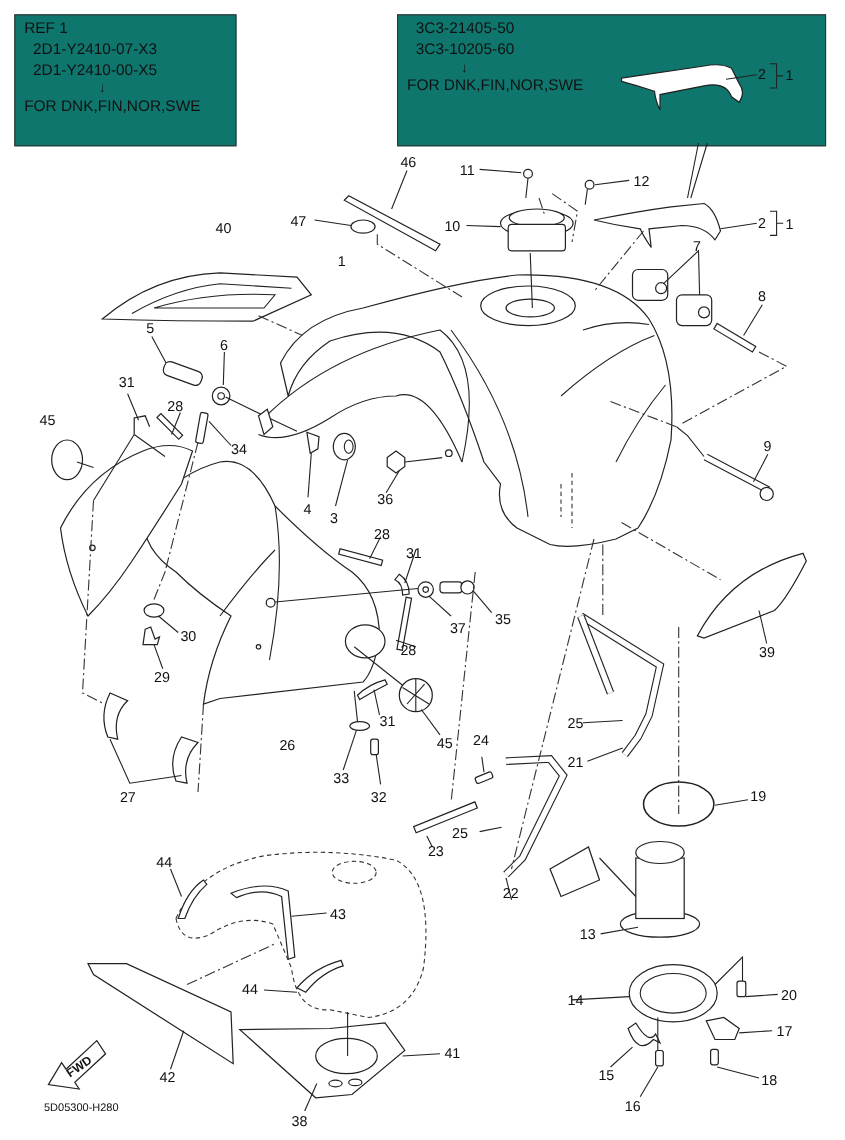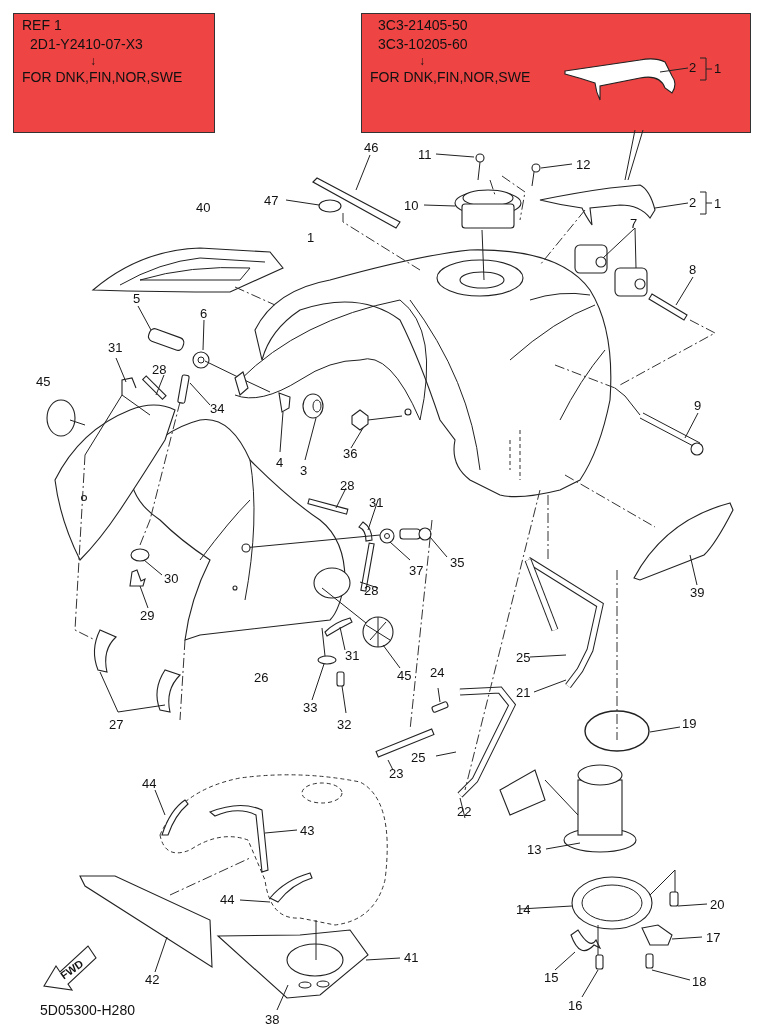--- a/index.html
+++ b/index.html
@@ -1,39 +1,40 @@
 <!DOCTYPE html>
 <html><head>
 <meta charset="utf-8">
 <style>
   html, body { margin: 0; padding: 0; background: #ffffff; }
   body { width: 768px; height: 1036px; position: relative; overflow: hidden;
          font-family: "Liberation Sans", sans-serif; color: #111; }
-  .refbox { position: absolute; border: 1.5px solid #333; background: #ef4444; font-size: 14px; line-height: 19px; }
+  .refbox { position: absolute; border: 1.5px solid #333; background: #0f766e; font-size: 14px; line-height: 19px; }
   .refbox .title { padding-left: 8px; }
   .refbox .pn { padding-left: 16px; }
   .refbox .arrow { padding-left: 76px; font-size: 12px; line-height: 14px; }
   .refbox .for { padding-left: 8px; }
   #ref1 { left: 13px; top: 13px; width: 200px; height: 116px; padding-top: 2px; }
   #ref2 { left: 361px; top: 13px; width: 388px; height: 116px; padding-top: 2px; }
   #ref2 .arrow { padding-left: 57px; }
   svg#diagram { position: absolute; left: 0; top: 0; }
   .lbl { font-family: "Liberation Sans", sans-serif; font-size: 13px; fill: #111; }
   .ln { stroke: #222; stroke-width: 1; fill: none; }
   .part { stroke: #222; stroke-width: 1.1; fill: #fff; }
   .dash { stroke: #333; stroke-width: 1; fill: none; stroke-dasharray: 10 3 2 3; }
   .dash2 { stroke: #333; stroke-width: 1; fill: none; stroke-dasharray: 4 3; }
-  #footer-code { position: absolute; left: 40px; top: 1002px; font-size: 14px; }
+  #footer-code { position: absolute; left: 40px; top: 1002px; font-size: 10px; }
 </style>
 </head>
 <body>
 
 <div id="ref1" class="refbox">
   <div class="title">REF 1</div>
   <div class="pn">2D1-Y2410-07-X3</div>
+  <div class="pn">2D1-Y2410-00-X5</div>
   <div class="arrow">↓</div>
   <div class="for">FOR DNK,FIN,NOR,SWE</div>
 </div>
 
 <div id="ref2" class="refbox">
   <div class="pn">3C3-21405-50</div>
   <div class="pn">3C3-10205-60</div>
   <div class="arrow">↓</div>
   <div class="for">FOR DNK,FIN,NOR,SWE</div>
 </div>

